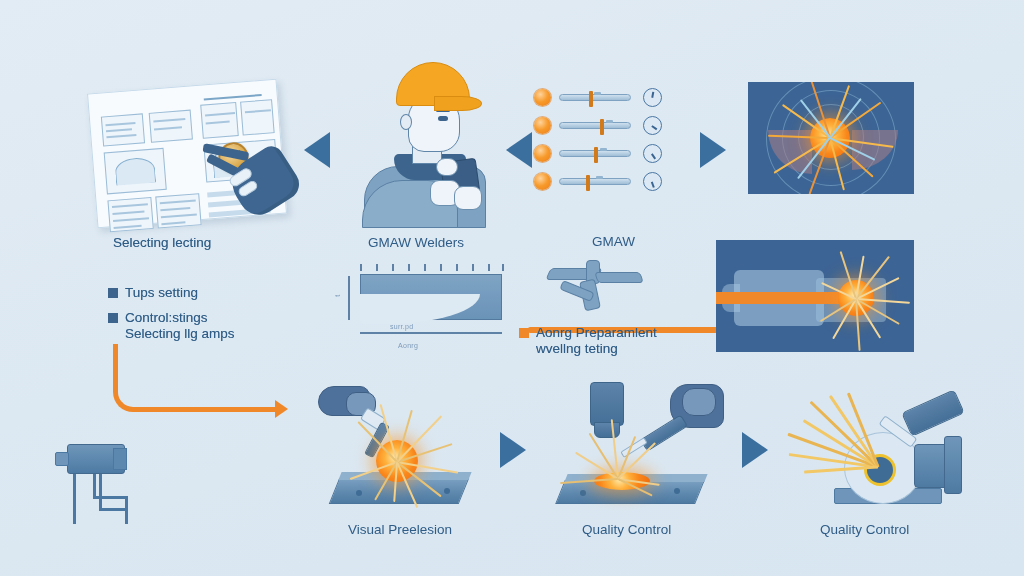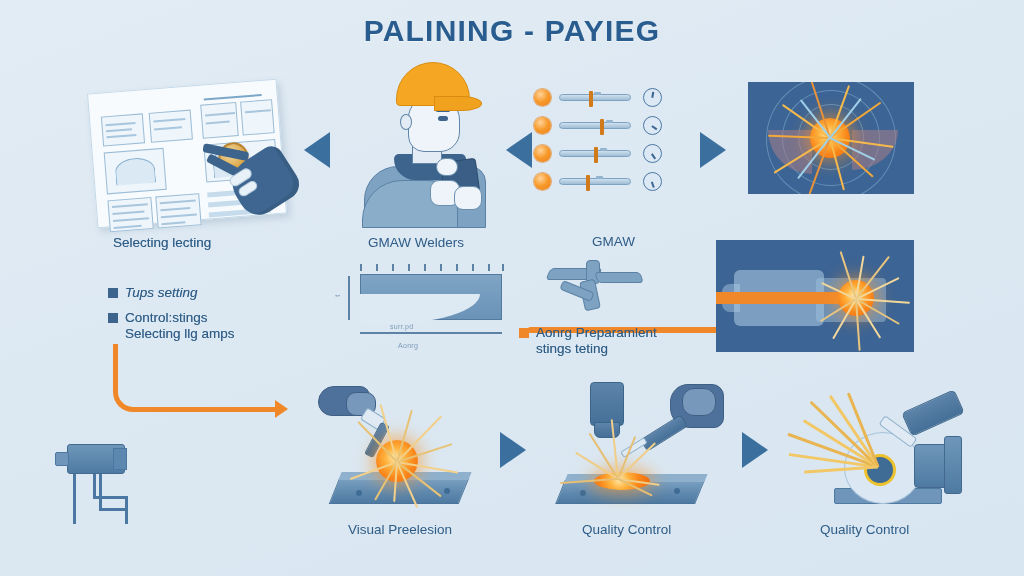--- a/index.html
+++ b/index.html
@@ -388,21 +388,20 @@
   .grinder-base {
     position: absolute;
     background: #6f96ba; border: 1px solid #4e7aa2; border-radius: 2px;
   }
 </style>
 </head>
 <body>
 
 <div id="stage">
 
-  <div class="title">PALINING - PAYIEG</div>
 
   <div class="doc-wrap">
     <div class="doc-sheet"></div>
     <div class="doc-inner">
       <div class="dbox" style="left:4px;  top:16px; width:42px; height:30px;"></div>
       <div class="dbox" style="left:52px; top:16px; width:42px; height:30px;"></div>
       <div class="dbox" style="left:104px;top:12px; width:36px; height:34px;"></div>
       <div class="dbox" style="left:144px;top:12px; width:32px; height:34px;"></div>
       <div class="dbox" style="left:4px;  top:52px; width:60px; height:42px;"></div>
       <div class="dbox" style="left:104px;top:52px; width:72px; height:38px;"></div>
@@ -530,21 +529,21 @@
     <div class="ray" style="left:82px; top:55px; width:52px; height:1.5px; background:#9fd0e8; transform:rotate(128deg);"></div>
     <div class="ray" style="left:82px; top:55px; width:48px; height:1.5px; background:#9fd0e8; transform:rotate(232deg);"></div>
     <div class="ray" style="left:82px; top:55px; width:50px; height:1.5px; background:#9fd0e8; transform:rotate(308deg);"></div>
   </div>
 
   <div class="lbl blur" style="left:113px; top:235px;">Selecting lecting</div>
   <div class="lbl" style="left:368px; top:235px;">GMAW Welders</div>
   <div class="lbl" style="left:592px; top:234px;">GMAW</div>
 
   <div class="sq-bullet blue" style="left:108px; top:288px;"></div>
-  <div class="lbl blur" style="left:125px; top:285px;font-style:italic;">Tups setting</div>
+  <div class="lbl blur" style="left:125px; top:285px;">Tups setting</div>
 
   <div class="sq-bullet blue" style="left:108px; top:313px;"></div>
   <div class="lbl blur" style="left:125px; top:310px;">Control:stings</div>
   <div class="lbl blur" style="left:125px; top:326px;">Selecting llg amps</div>
 
   <div class="elbow" style="left:113px; top:344px; width:22px; height:68px;"></div>
   <div class="orange-line" style="left:132px; top:407px; width:145px; height:5px;"></div>
   <div class="orange-arrow-head" style="left:275px; top:400px;"></div>
 
   <div class="xsec">
@@ -591,21 +590,21 @@
     <div class="ray" style="left:140px; top:58px; width:54px; height:2px; background:#e7c47f; transform:rotate(-52deg);"></div>
     <div class="ray" style="left:140px; top:58px; width:44px; height:2px; background:#f3d79a; transform:rotate(-80deg);"></div>
     <div class="ray" style="left:140px; top:58px; width:50px; height:2px; background:#e7c47f; transform:rotate(-108deg);"></div>
     <div class="ray" style="left:140px; top:58px; width:46px; height:2px; background:#f3d79a; transform:rotate(120deg);"></div>
     <div class="ray" style="left:140px; top:58px; width:42px; height:2px; background:#e7c47f; transform:rotate(148deg);"></div>
     <div class="ray" style="left:140px; top:58px; width:38px; height:2px; background:#f3d79a; transform:rotate(205deg);"></div>
   </div>
 
   <div class="sq-bullet orange" style="left:519px; top:328px;"></div>
   <div class="lbl blur" style="left:536px; top:325px;">Aonrg Preparamlent</div>
-  <div class="lbl blur" style="left:536px; top:341px;">stings teting</div>
+  <div class="lbl blur" style="left:536px; top:341px;">wvellng teting</div>
 
   <div class="machine">
     <div class="mach-body" style="border:1px solid #43698f;"></div>
     <div class="mach-cap"></div>
     <div class="mach-side"></div>
     <div class="cable" style="left:18px; top:30px; width:3px; height:50px;"></div>
     <div class="cable" style="left:38px; top:30px; width:3px; height:24px;"></div>
     <div class="cable" style="left:38px; top:52px; width:34px; height:3px;"></div>
     <div class="cable" style="left:70px; top:52px; width:3px; height:28px;"></div>
     <div class="cable" style="left:44px; top:30px; width:3px; height:36px;"></div>

